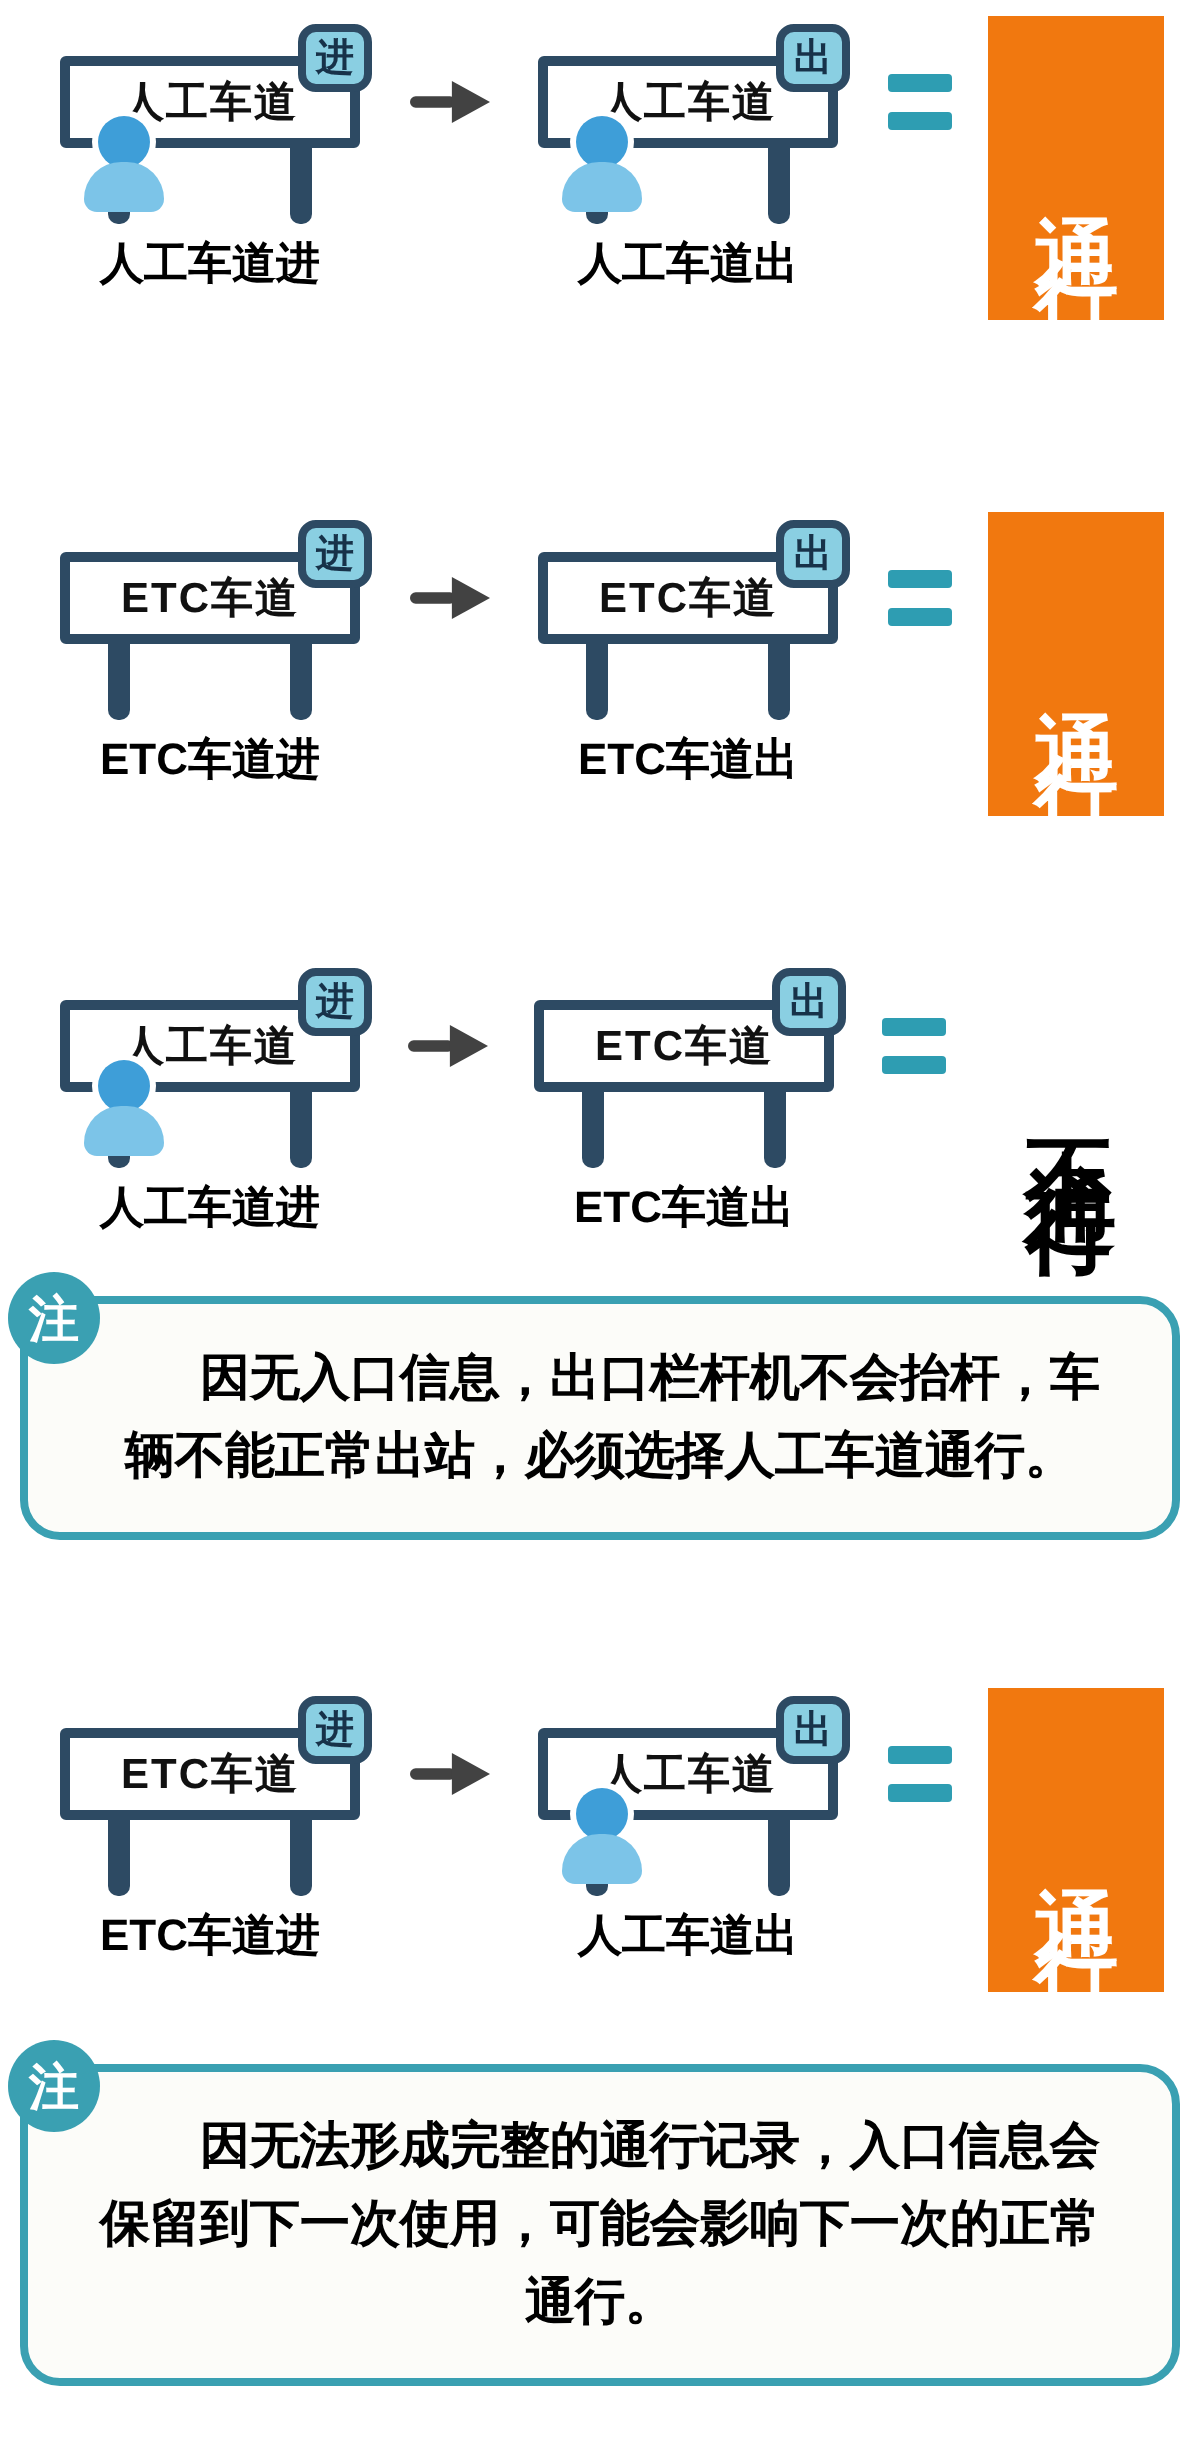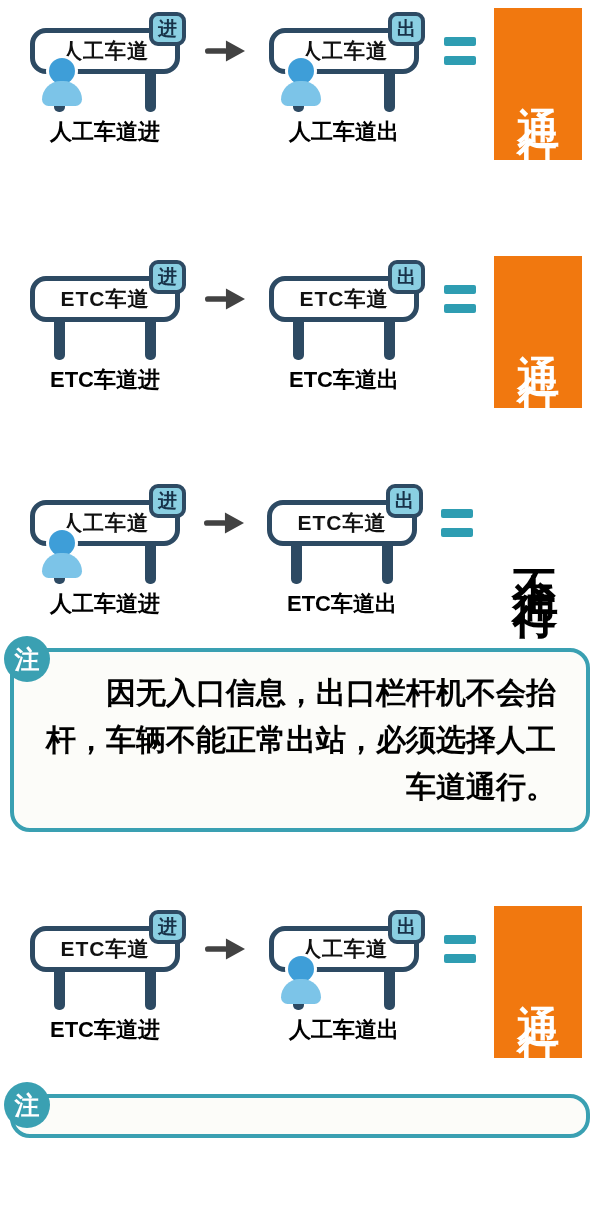--- a/index.html
+++ b/index.html
@@ -10,21 +10,21 @@
   .row { display: flex; align-items: flex-start; justify-content: space-between; padding: 0 18px 0 24px; }
   .row-1 { margin-top: 12px; }
   .row-2 { margin-top: 100px; }
   .row-3 { margin-top: 76px; }
   .row-4 { margin-top: 78px; }
 
   .gantry-unit { width: 162px; flex: 0 0 auto; }
   .gantry { position: relative; width: 150px; height: 86px; margin: 16px auto 0; }
   .sign {
     position: relative; z-index: 2; height: 46px;
-    border: 5px solid #2d4a63; border-radius: 16px; background: #ffffff;
+    border: 5px solid #2d4a63; border-radius: 3px; background: #ffffff;
     display: flex; align-items: center; justify-content: center;
     font-size: 21px; font-weight: bold; color: #111111; letter-spacing: 1px;
   }
   .badge {
     position: absolute; z-index: 3; top: -16px; right: -6px;
     width: 37px; height: 34px; background: #8acfe2;
     border: 4px solid #2d4a63; border-radius: 9px;
     display: flex; align-items: center; justify-content: center;
     font-size: 19px; font-weight: bold; color: #173249;
   }
@@ -46,21 +46,21 @@
   .result { flex: 0 0 auto; display: flex; align-items: center; justify-content: center; }
   .result .vtext { writing-mode: vertical-rl; text-orientation: upright; font-weight: bold; }
   .result.pass { width: 88px; height: 152px; margin-top: -4px; background: #f1780f; }
   .result.pass .vtext { color: #ffffff; font-size: 42px; letter-spacing: 22px; margin-top: 22px; }
   .result.nopass { width: 92px; height: 150px; margin-top: -14px; background: transparent; }
   .result.nopass .vtext { color: #000000; font-size: 46px; letter-spacing: 12px; margin-top: 12px; }
 
   .note { position: relative; margin: 0 10px; border: 4px solid #3aa0b2; border-radius: 20px; background: #fcfcf9; padding: 18px 30px; }
   .note-1 { margin-top: 28px; }
   .note-2 { margin-top: 36px; }
-  .note-text { font-size: 30px; line-height: 1.56; font-weight: bold; color: #000000; text-indent: 2em; text-align: right; }
+  .note-text { font-size: 25px; line-height: 1.56; font-weight: bold; color: #000000; text-indent: 2em; text-align: center; }
   .note-badge {
     position: absolute; top: -16px; left: -10px; width: 46px; height: 46px; border-radius: 50%;
     background: #3aa0b2; color: #ffffff; display: flex; align-items: center; justify-content: center;
     font-size: 25px; font-weight: bold;
   }
 </style>
 </head>
 <body>
 
 <div class="page">
@@ -209,15 +209,16 @@
         <i></i>
         <i></i>
       </div>
     <div class="result pass">
       <span class="vtext">通行</span>
     </div>
   </div>
 
   <div class="note note-2">
     <div class="note-badge">注</div>
+    <div class="note-text">因无法形成完整的通行记录，入口信息会保留到下一次使用，可能会影响下一次的正常通行。</div>
   </div>
 
 </div>
 
 </body></html>

